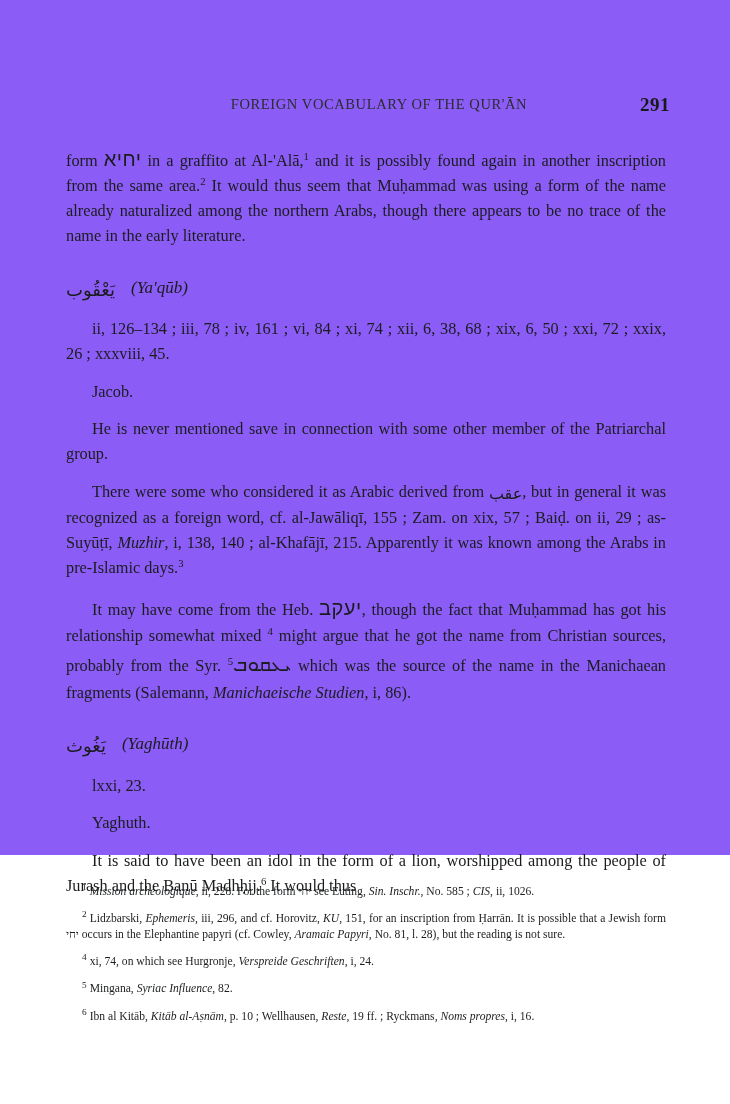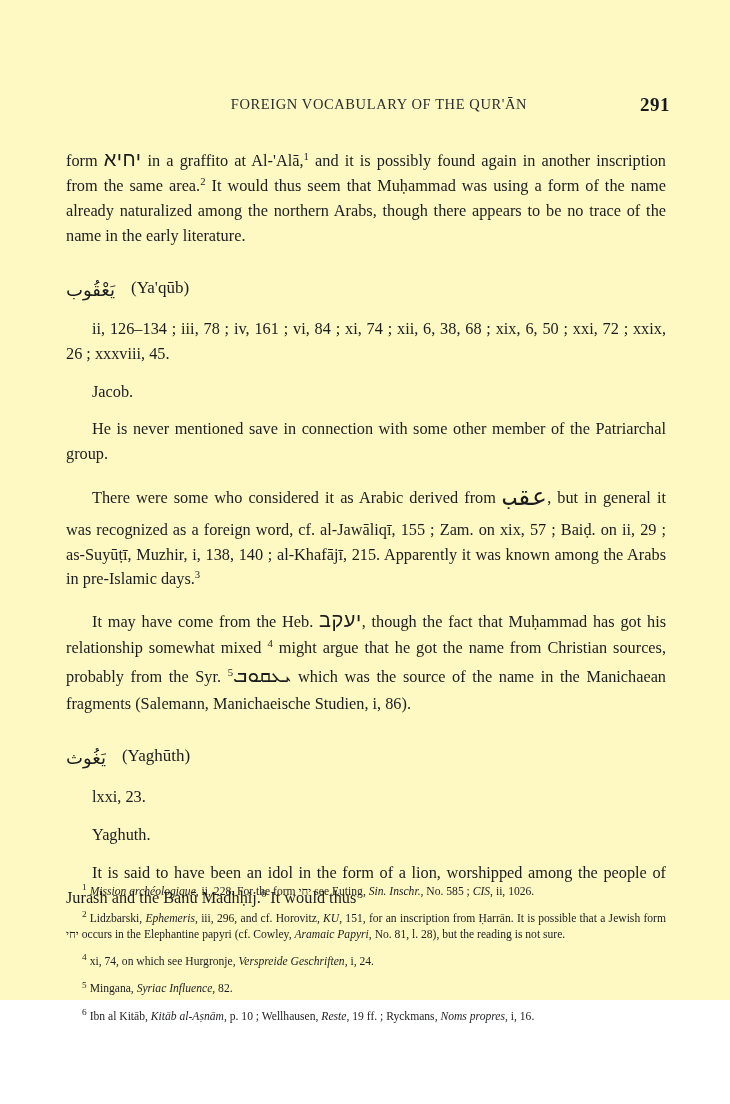--- a/index.html
+++ b/index.html
@@ -12,22 +12,22 @@
     height: 1104px;
     font-family: "Liberation Serif", serif;
     color: #16181a;
     position: relative;
     overflow: hidden;
   }
   .page {
     position: absolute;
     left: 0; top: 0;
     width: 730px;
-    height: 1000px;
-    background: #fef9c3;
+    height: 855px;
+    background: #8b5cf6;
   }
   .content {
     position: absolute;
     left: 66px;
     top: 96px;
     width: 600px;
   }
   .running-head {
     display: flex;
     align-items: baseline;
@@ -76,35 +76,36 @@
     font-size: 17px;
   }
   .arabic {
     font-size: 18px;
     font-family: "DejaVu Sans", sans-serif;
     letter-spacing: 0;
     vertical-align: -3px;
     margin-right: 16px;
   }
   .arabic-inline {
-    font-family: Liberation Mono, monospace;
-    font-size: 25px;
+    font-family: Liberation Serif, serif;
+    font-size: 16px;
     vertical-align: -2px;
   }
   .hebrew {
     font-family: Liberation Sans, sans-serif;
     font-size: 20px;
     letter-spacing: 0.5px;
   }
   .syriac {
     font-family: "DejaVu Sans", sans-serif;
     font-size: 21px;
     letter-spacing: 0.5px;
   }
   .translit {
+    font-style: italic;
   }
   .refs {
     margin-top: 12px;
     text-indent: 26px;
     font-family: Liberation Serif, serif;
   }
   sup {
     font-size: 0.66em;
     vertical-align: super;
     line-height: 0;

